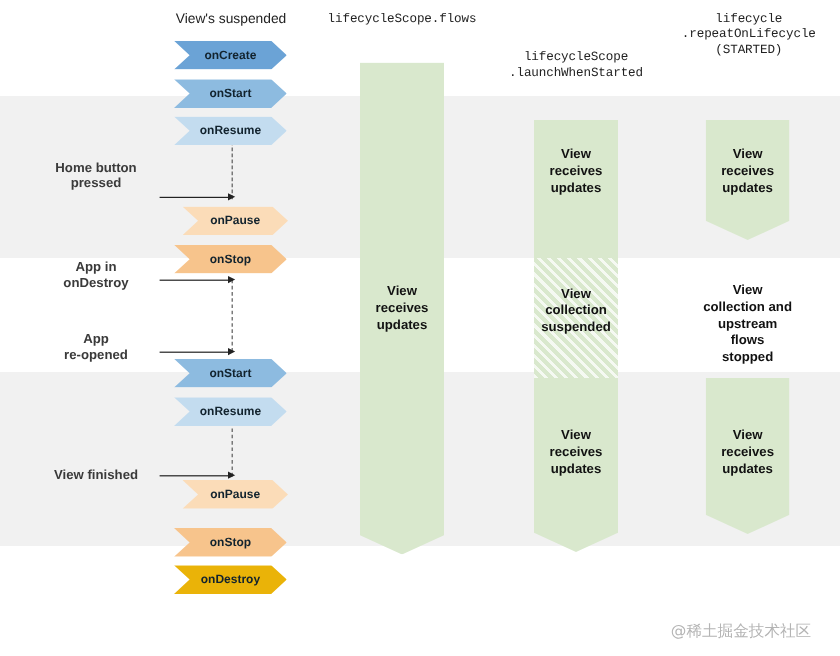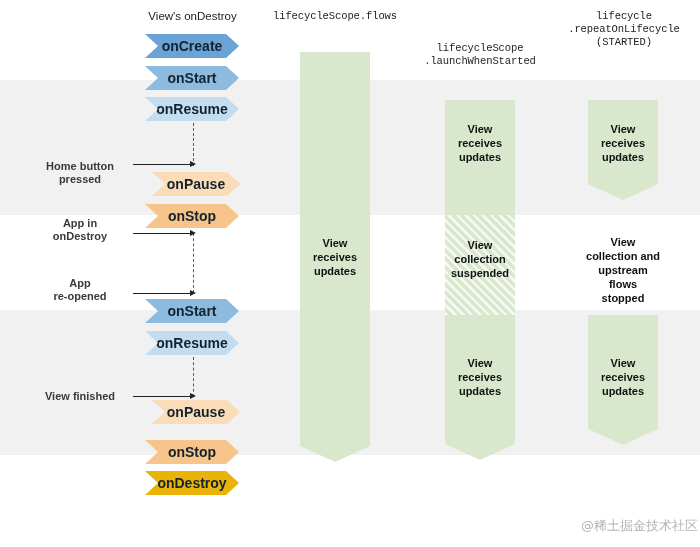--- a/index.html
+++ b/index.html
@@ -20,21 +20,21 @@
     font-size:11px;color:#222;line-height:13px;
     white-space:pre-line;
   }
   .col-head.mono{font-family:"Liberation Mono","DejaVu Sans Mono",monospace;font-size:10.5px;letter-spacing:-0.1px;}
   .col-head.sans{font-family:"Liberation Sans","DejaVu Sans",sans-serif;font-size:11.5px;}
 
   
   .chev{
     position:absolute;height:24px;
     display:flex;align-items:center;justify-content:center;
-    font-size:14px;font-weight:bold;color:#12232e;
+    font-size:10px;font-weight:bold;color:#12232e;
     -webkit-clip-path:polygon(0 0,calc(100% - 13px) 0,100% 50%,calc(100% - 13px) 100%,0 100%,13px 50%);
     clip-path:polygon(0 0,calc(100% - 13px) 0,100% 50%,calc(100% - 13px) 100%,0 100%,13px 50%);
   }
 
   
   .annot{
     position:absolute;text-align:center;
     font-size:11px;font-weight:bold;color:#3a3a3a;line-height:13px;
     white-space:pre-line;
   }
@@ -70,21 +70,21 @@
     font-size:11px;font-weight:bold;color:#111;line-height:14px;
     white-space:pre-line;width:100%;
   }
   .free-label{
     position:absolute;text-align:center;
     font-size:11px;font-weight:bold;color:#111;line-height:14px;
     white-space:pre-line;
   }
 
   .watermark{
-    position:absolute;right:2px;bottom:12px;
+    position:absolute;right:24px;bottom:12px;
     font-size:13px;color:#b4b4b4;
     font-family:"DejaVu Sans",sans-serif;
   }
 </style>
 </head>
 <body>
 
 <div id="stage">
   <div id="bands-layer">
       <div class="band" style="top: 80px; height: 135px;"></div>
@@ -115,21 +115,21 @@
       <div class="bar-label" style="left: 588px; top: 356px; width: 70px;">View
 receives
 updates</div>
     </div>
   <div id="dash-layer">
       <div class="dash" style="left: 193px; top: 118px; height: 48px;"></div>
       <div class="dash" style="left: 193px; top: 233px; height: 60px;"></div>
       <div class="dash" style="left: 193px; top: 357px; height: 40px;"></div>
     </div>
   <div id="annot-layer">
-      <div class="annot" style="left: 30px; top: 160px; width: 100px;">Home button
+      <div class="annot" style="left: 30px; top: 134px; width: 100px;">Home button
 pressed</div>
       <div class="arrow-line" style="left: 133px; top: 164px; width: 57px;"></div>
       <div class="arrow-head" style="left: 190px; top: 161px;"></div>
       <div class="annot" style="left: 30px; top: 217px; width: 100px;">App in
 onDestroy</div>
       <div class="arrow-line" style="left: 133px; top: 233px; width: 57px;"></div>
       <div class="arrow-head" style="left: 190px; top: 230px;"></div>
       <div class="annot" style="left: 30px; top: 277px; width: 100px;">App
 re-opened</div>
       <div class="arrow-line" style="left: 133px; top: 293px; width: 57px;"></div>
@@ -144,21 +144,21 @@
       <div class="chev" style="left: 145px; top: 97px; width: 94px; background: rgb(195, 220, 239);">onResume</div>
       <div class="chev" style="left: 152px; top: 172px; width: 88px; background: rgb(251, 220, 184);">onPause</div>
       <div class="chev" style="left: 145px; top: 204px; width: 94px; background: rgb(247, 196, 140);">onStop</div>
       <div class="chev" style="left: 145px; top: 299px; width: 94px; background: rgb(141, 187, 224);">onStart</div>
       <div class="chev" style="left: 145px; top: 331px; width: 94px; background: rgb(195, 220, 239);">onResume</div>
       <div class="chev" style="left: 152px; top: 400px; width: 88px; background: rgb(251, 220, 184);">onPause</div>
       <div class="chev" style="left: 145px; top: 440px; width: 94px; background: rgb(247, 196, 140);">onStop</div>
       <div class="chev" style="left: 145px; top: 471px; width: 94px; background: #eab308;">onDestroy</div>
     </div>
   <div id="head-layer">
-      <div class="col-head sans" style="left: 125px; top: 10px; width: 135px;">View's onDestroy</div>
+      <div class="col-head sans" style="left: 125px; top: 10px; width: 135px;">View's suspended</div>
       <div class="col-head mono" style="left: 255px; top: 10px; width: 160px;">lifecycleScope.flows</div>
       <div class="col-head mono" style="left: 412px; top: 10px; width: 136px; margin-top: 32px;">lifecycleScope
 .launchWhenStarted</div>
       <div class="col-head mono" style="left: 556px; top: 10px; width: 136px;">lifecycle
 .repeatOnLifecycle
 (STARTED)</div>
     </div>
   <div id="free-layer">
       <div class="free-label" style="left: 558px; top: 235px; width: 130px;">View
 collection and

